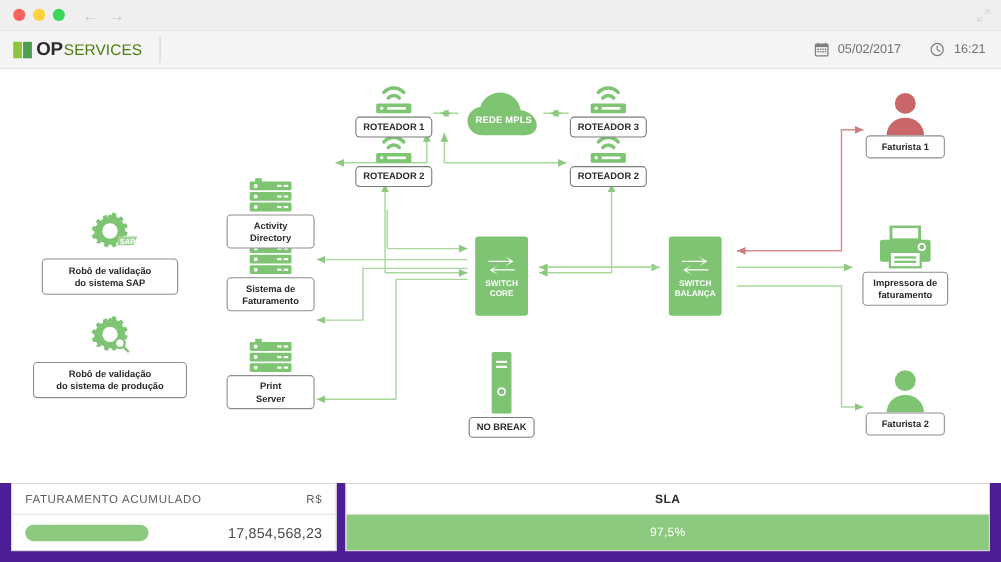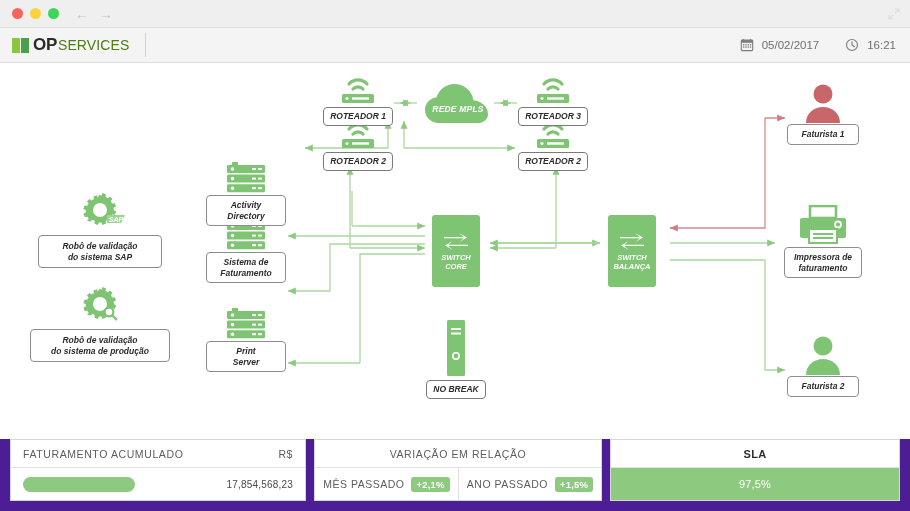--- a/index.html
+++ b/index.html
@@ -37,21 +37,21 @@
   .logo .sq2 { width:8px; height:15px; background:#4a9e4e; }
   .logo .op { font-weight:bold; font-size:17px; color:#2b2b2b; letter-spacing:-.3px; margin-left:3px;}
   .logo .services { font-size:14px; color:#4d7c0f; letter-spacing:.1px;}
   .hdiv { width:1px; height:24px; background:#d2d2d2; margin:0 18px 0 16px; }
   .crumb { font-size:11.5px; letter-spacing:.55px; color:#9b9b9b; }
   .crumb b { color:#3a3a3a; font-weight:bold; }
   .hright { margin-left:auto; display:flex; align-items:center; gap:8px; font-size:11.5px; color:#6e6e6e;}
   .hright .sep { width:10px; }
   .ic { width:14px; height:14px; display:inline-block; vertical-align:middle; }
   
-  .canvas { position:relative; flex:1 1 auto; background:#fff;font-style:italic; }
+  .canvas { position:relative; flex:1 1 auto; background:#fff; }
   .svg-layer { position:absolute; left:0; top:0; width:910px; height:360px; }
   .node { position:absolute; text-align:center; }
   .nlabel {
     border:1px solid #7a7a7a; border-radius:4px; background:#fff;
     font-size:8.5px; color:#2b2b2b; font-weight:bold; line-height:1.25;
     padding:3px 6px; display:inline-block; position:relative; z-index:3;
     white-space:nowrap;
   }
   .nlabel.soft { border-color:#8d8d8d; font-weight:bold; }
   .nicon { position:relative; z-index:2; display:flex; justify-content:center; align-items:flex-end; }
@@ -73,21 +73,21 @@
   .panel { border:1px solid #d6d6d6; background:#fff; display:flex; flex-direction:column; }
   .panel .ptitle {
     flex:0 0 28px; display:flex; align-items:center; justify-content:space-between;
     padding:0 12px; font-size:10.5px; color:#5d5d5d; letter-spacing:.6px;
     border-bottom:1px solid #e2e2e2;
   }
   .panel .pbody { flex:1 1 auto; display:flex; align-items:center; }
   .p1 { flex:0 0 296px; }
   .p1 .pbody { padding:0 12px; justify-content:space-between; }
   .bar { width:112px; height:15px; background:#8dc97f; border-radius:8px; }
-  .amount { font-size:10px; color:#4a4a4a; letter-spacing:.2px; }
+  .amount { font-size:13px; color:#4a4a4a; letter-spacing:.2px; }
   .p2 { flex:0 0 288px; }
   .p2 .ptitle { justify-content:center; }
   .p2 .pbody { padding:0; }
   .half { flex:1 1 50%; display:flex; align-items:center; justify-content:center; gap:7px;
           font-size:10.5px; color:#5d5d5d; letter-spacing:.5px; height:100%; }
   .half + .half { border-left:1px solid #e2e2e2; }
   .badge { background:#8dc97f; color:#fff; font-size:9.5px; font-weight:bold;
            border-radius:3px; padding:2px 5px; letter-spacing:.2px; }
   .p3 { flex:1 1 auto; }
   .p3 .ptitle { justify-content:center; font-weight:bold; color:#2e2e2e; font-size:11px; letter-spacing:.3px;}
@@ -466,35 +466,20 @@
       <div class="ptitle">
         <span>FATURAMENTO ACUMULADO</span>
         <span>R$</span>
       </div>
       <div class="pbody">
         <div class="bar"></div>
         <span class="amount">17,854,568,23</span>
       </div>
     </div>
 
-    <div class="panel p2">
-      <div class="ptitle">
-        <span>VARIAÇÃO EM RELAÇÃO</span>
-      </div>
-      <div class="pbody">
-        <div class="half">
-          <span>MÊS PASSADO</span>
-          <span class="badge">+2,1%</span>
-        </div>
-        <div class="half">
-          <span>ANO PASSADO</span>
-          <span class="badge">+1,5%</span>
-        </div>
-      </div>
-    </div>
 
     <div class="panel p3">
       <div class="ptitle">
         <span>SLA</span>
       </div>
       <div class="pbody">
         <span class="sla">97,5%</span>
       </div>
     </div>
 

